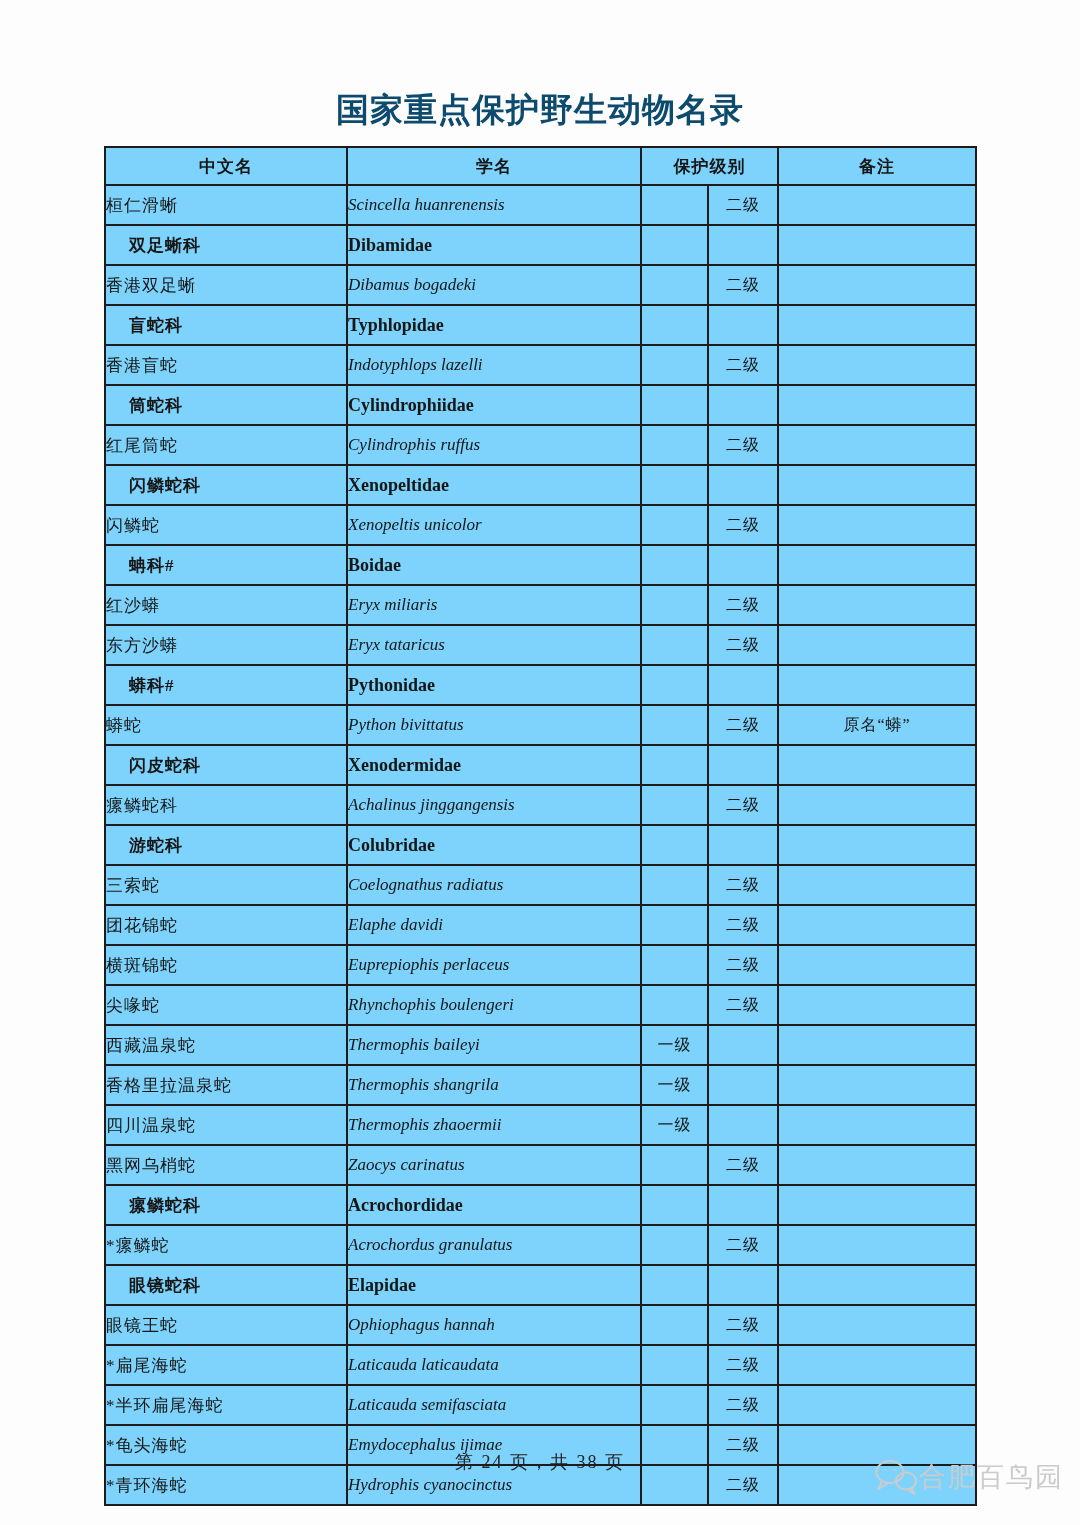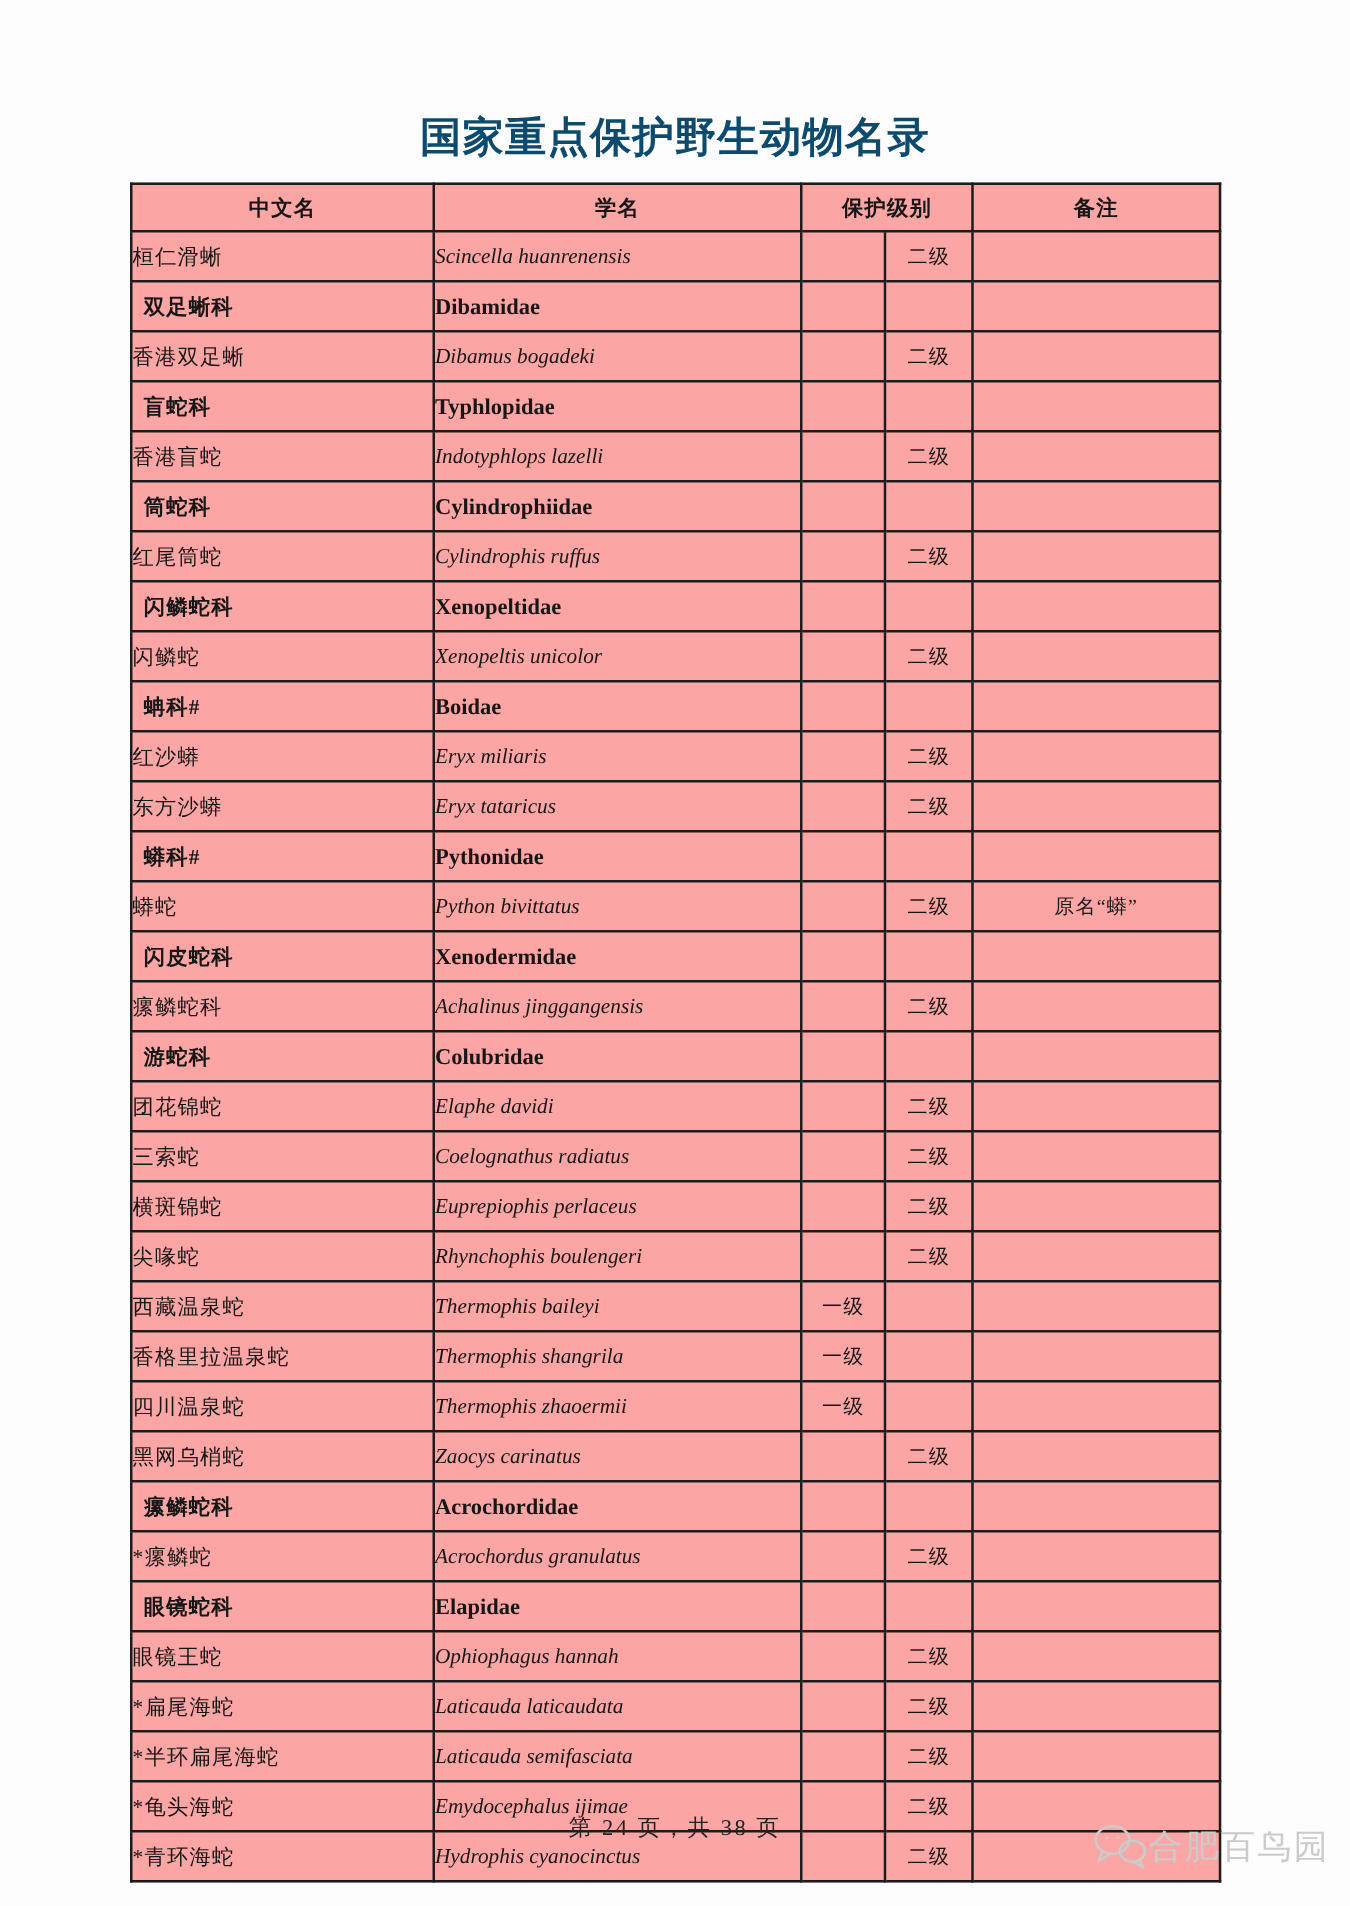--- a/index.html
+++ b/index.html
@@ -26,21 +26,21 @@
     letter-spacing: 1px;
     color: #0c4a6e;
   }
   table.animal-table {
     position: absolute;
     left: 104px;
     top: 146px;
     width: 871px;
     border-collapse: collapse;
     table-layout: fixed;
-    background: #fca5a5;
+    background: #7dd3fc;
   }
   table.animal-table col.c1 { width: 242px; }
   table.animal-table col.c2 { width: 294px; }
   table.animal-table col.c3 { width: 67px; }
   table.animal-table col.c4 { width: 70px; }
   table.animal-table col.c5 { width: 198px; }
   table.animal-table th,
   table.animal-table td {
     border: 2px solid #1c1c1c;
     padding: 0;
@@ -54,21 +54,21 @@
     font-weight: bold;
     text-align: center;
     letter-spacing: 1px;
   }
   td.cn-cell {
     font-size: 17px;
     padding-left: 36px;
     letter-spacing: 1px;
   }
   tr.family-row td.cn-cell {
-    padding-left: 9px;
+    padding-left: 23px;
     font-weight: 600;
   }
   td.sci-cell {
     font-size: 17px;
     font-style: italic;
     padding-left: 7px;
   }
   tr.family-row td.sci-cell {
     font-style: normal;
     font-weight: bold;
@@ -244,29 +244,29 @@
     <td class="note-cell"></td>
   </tr>
       <tr class="family-row">
     <td class="cn-cell">游蛇科</td>
     <td class="sci-cell">Colubridae</td>
     <td class="level-cell"></td>
     <td class="level-cell"></td>
     <td class="note-cell"></td>
   </tr>
       <tr class="species-row">
+    <td class="cn-cell">三索蛇</td>
+    <td class="sci-cell">Coelognathus radiatus</td>
+    <td class="level-cell"></td>
+    <td class="level-cell">二级</td>
+    <td class="note-cell"></td>
+  </tr>
+      <tr class="species-row">
     <td class="cn-cell">团花锦蛇</td>
     <td class="sci-cell">Elaphe davidi</td>
-    <td class="level-cell"></td>
-    <td class="level-cell">二级</td>
-    <td class="note-cell"></td>
-  </tr>
-      <tr class="species-row">
-    <td class="cn-cell">三索蛇</td>
-    <td class="sci-cell">Coelognathus radiatus</td>
     <td class="level-cell"></td>
     <td class="level-cell">二级</td>
     <td class="note-cell"></td>
   </tr>
       <tr class="species-row">
     <td class="cn-cell">横斑锦蛇</td>
     <td class="sci-cell">Euprepiophis perlaceus</td>
     <td class="level-cell"></td>
     <td class="level-cell">二级</td>
     <td class="note-cell"></td>

